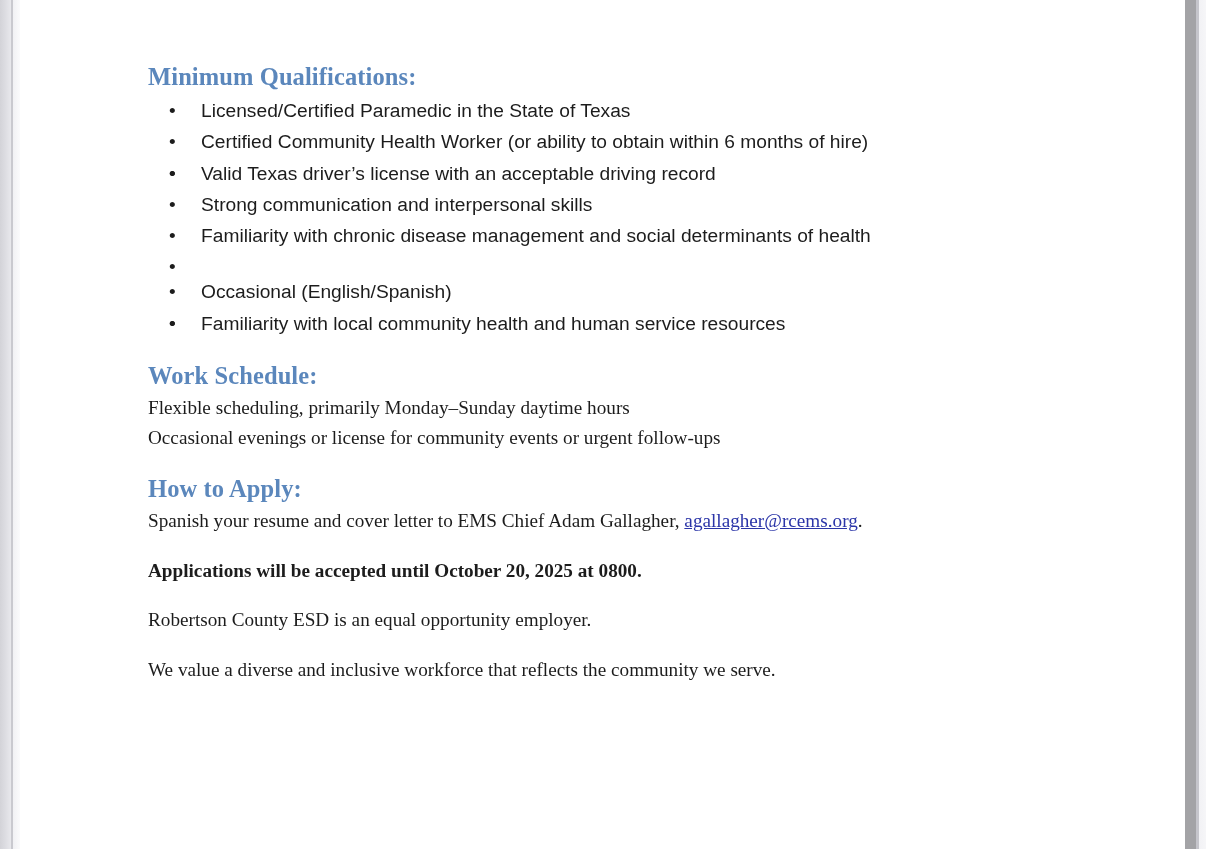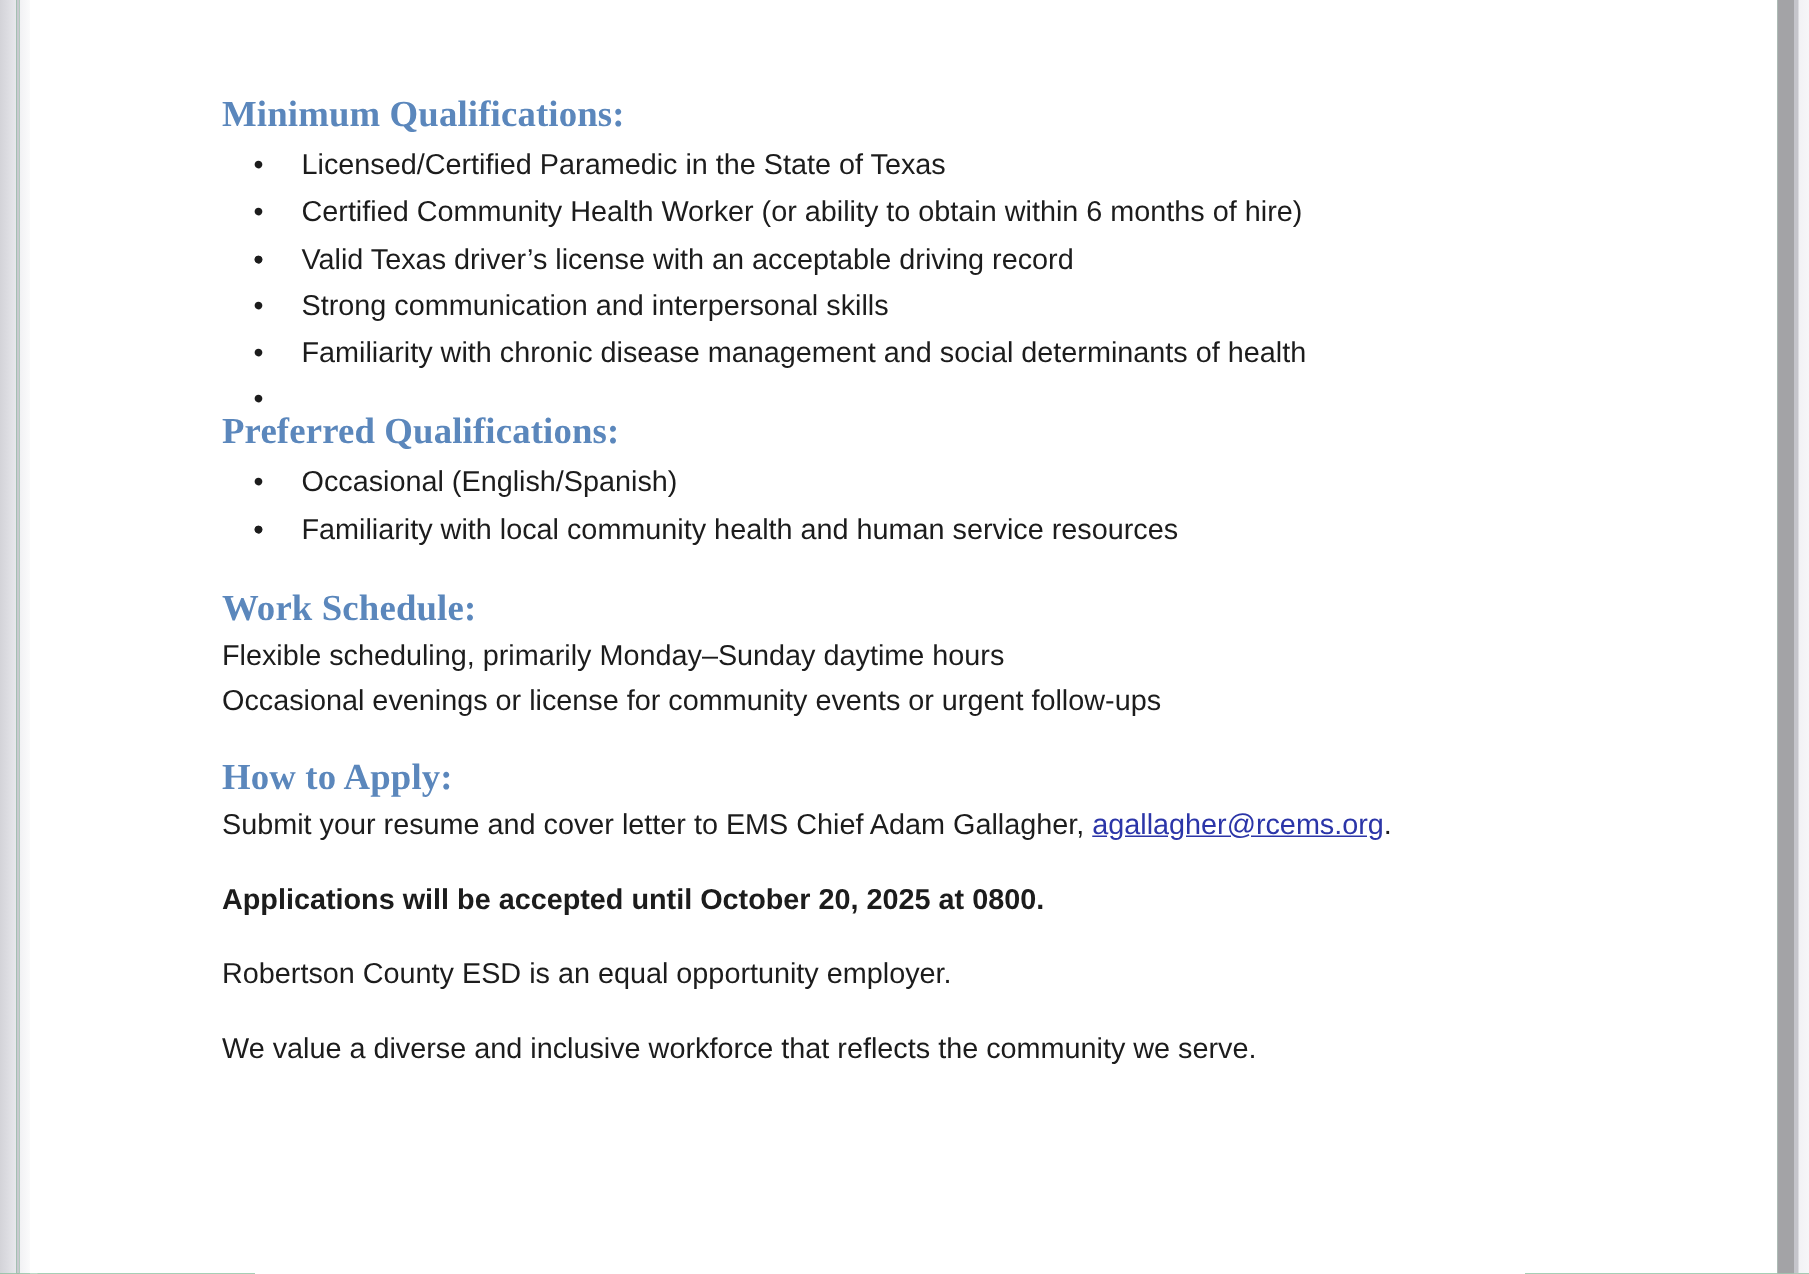--- a/index.html
+++ b/index.html
@@ -12,21 +12,21 @@
     height: 849px;
     overflow: hidden;
     background: #ffffff;
     font-family: "Liberation Sans", sans-serif;
   }
 
   .viewer {
     position: relative;
     width: 1206px;
     height: 849px;
-    background: #15803d;
+    background: #d946ef;
     overflow: hidden;
   }
 
   
   .gutter-left {
     position: absolute;
     left: 0;
     top: 0;
     width: 11px;
     height: 849px;
@@ -124,20 +124,21 @@
     line-height: 31.3px;
     color: #1c1c1c;
   }
 
   p.body-line {
     margin: 0;
     font-size: 19.2px;
     line-height: 29.5px;
     color: #1c1c1c;
     white-space: nowrap;
+    font-family: Liberation Serif, serif;
   }
   p.body-line.bold {
     font-weight: bold;
   }
   .spacer-md { height: 22px; }
   .spacer-para { height: 20px; }
 
   a.email-link {
     color: #2b35a8;
     text-decoration: underline;
@@ -183,21 +184,20 @@
         <li>
           <span class="bullet-dot">•</span>
           <span>Familiarity with chronic disease management and social determinants of health</span>
         </li>
         <li>
           <span class="bullet-dot">•</span>
         </li>
       </ul>
 
       <div class="spacer-md"></div>
-      <h2 class="section-heading">Preferred Qualifications:</h2>
 
       <ul class="bullets">
         <li>
           <span class="bullet-dot">•</span>
           <span>Occasional (English/Spanish)</span>
         </li>
         <li>
           <span class="bullet-dot">•</span>
         </li>
         <li>
@@ -208,21 +208,21 @@
 
       <div class="spacer-md"></div>
       <h2 class="section-heading">Work Schedule:</h2>
       <div class="block-heading-gap"></div>
       <p class="body-line">Flexible scheduling, primarily Monday–Sunday daytime hours</p>
       <p class="body-line">Occasional evenings or license for community events or urgent follow-ups</p>
 
       <div class="spacer-md"></div>
       <h2 class="section-heading">How to Apply:</h2>
       <div class="block-heading-gap"></div>
-      <p class="body-line"><span>Submit your resume and cover letter to EMS Chief Adam Gallagher, </span><a class="email-link" href="#">agallagher@rcems.org</a><span>.</span></p>
+      <p class="body-line"><span>Spanish your resume and cover letter to EMS Chief Adam Gallagher, </span><a class="email-link" href="#">agallagher@rcems.org</a><span>.</span></p>
 
       <div class="spacer-para"></div>
       <p class="body-line bold">Applications will be accepted until October 20, 2025 at 0800.</p>
 
       <div class="spacer-para"></div>
       <p class="body-line">Robertson County ESD is an equal opportunity employer.</p>
 
       <div class="spacer-para"></div>
       <p class="body-line">We value a diverse and inclusive workforce that reflects the community we serve.</p>
 

